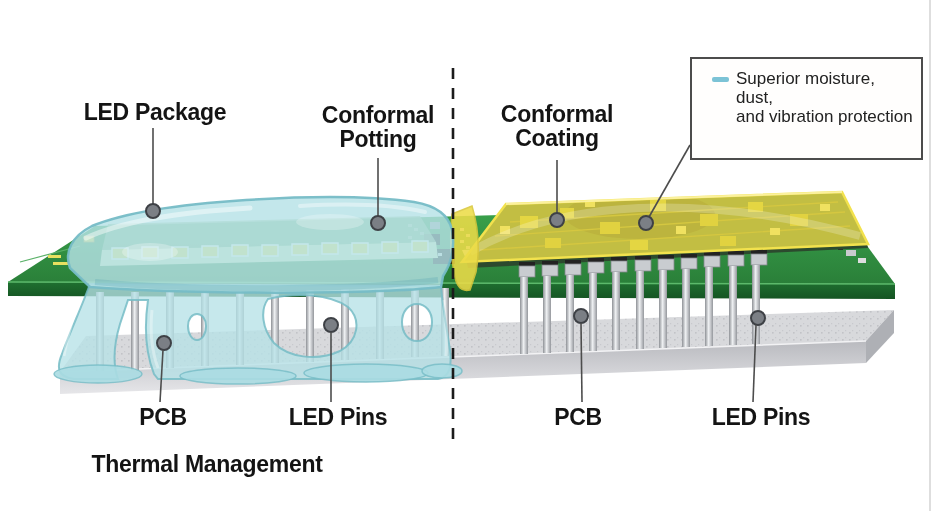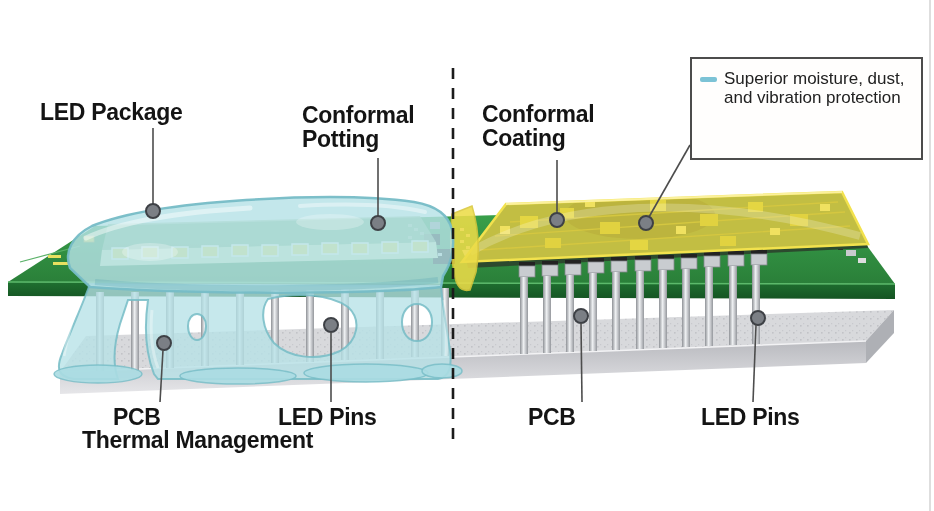--- a/index.html
+++ b/index.html
@@ -1,24 +1,24 @@
 <!DOCTYPE html>
 <html><head>
 <meta charset="utf-8">
 <style>
   html,body{margin:0;padding:0;background:#fff;}
   #stage{position:relative;width:934px;height:511px;background:#ffffff;overflow:hidden;
          font-family:"Liberation Sans",sans-serif;}
   #art{position:absolute;left:0;top:0;}
-  .lbl{position:absolute;font-weight:bold;color:#141414;text-align:left;
+  .lbl{position:absolute;font-weight:bold;color:#141414;text-align:center;
        line-height:1.06;letter-spacing:-0.3px;font-size:23px;z-index:5;}
   .lbl span{display:block;}
-  .nowrap{white-space:nowrap;}
+  .nowrap{white-space:nowrap;margin-top:24px;}
   #legend{position:absolute;left:690px;top:57px;width:233px;height:103px;box-sizing:border-box;
-          background:#fffefd;border:2px solid #4c4c4c;padding:10px 6px 6px 8px;z-index:5;}
+          background:#fffefd;border:2px solid #4c4c4c;padding:10px 6px 6px 20px;z-index:5;}
   .legend-item{display:flex;gap:7px;margin-bottom:5px;}
   .swatch{width:17px;height:4.5px;border-radius:2px;margin-top:8px;flex:none;}
   .legend-lines{color:#222;font-size:17px;line-height:1.12;}
   .legend-item:nth-child(2) .legend-lines{font-size:16px;}
   .legend-lines .l2{}
   .legend-item:nth-child(2) .l2{margin-left:14px;}
   #right-border{position:absolute;right:3px;top:0;width:2px;height:511px;background:#dedede;z-index:6;}
 </style>
 </head>
 <body>

